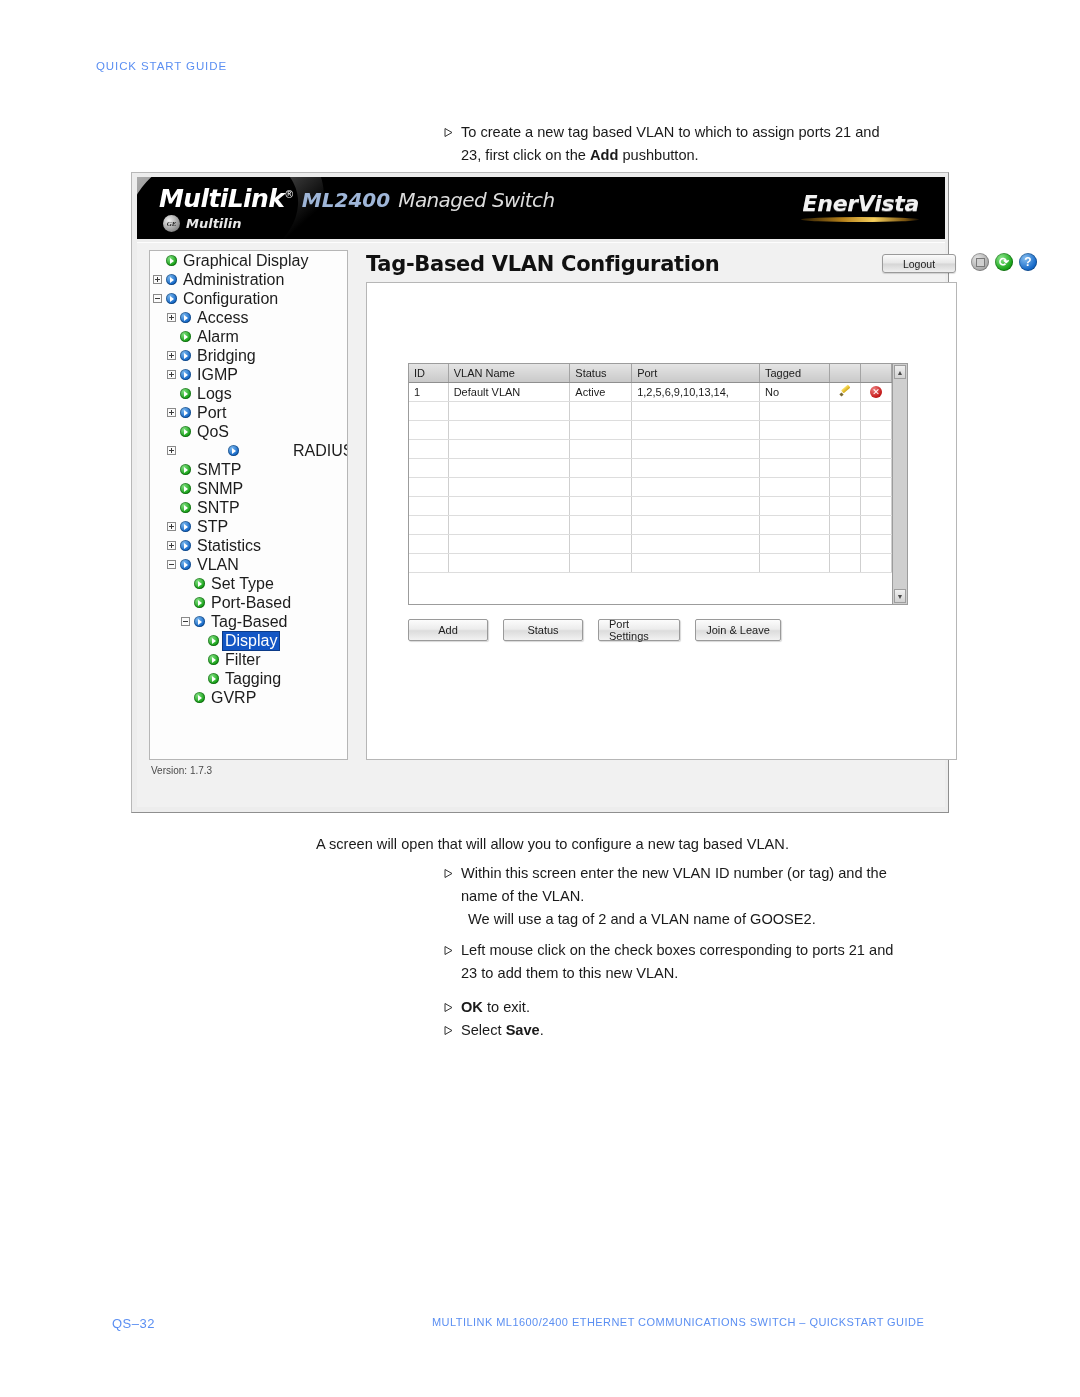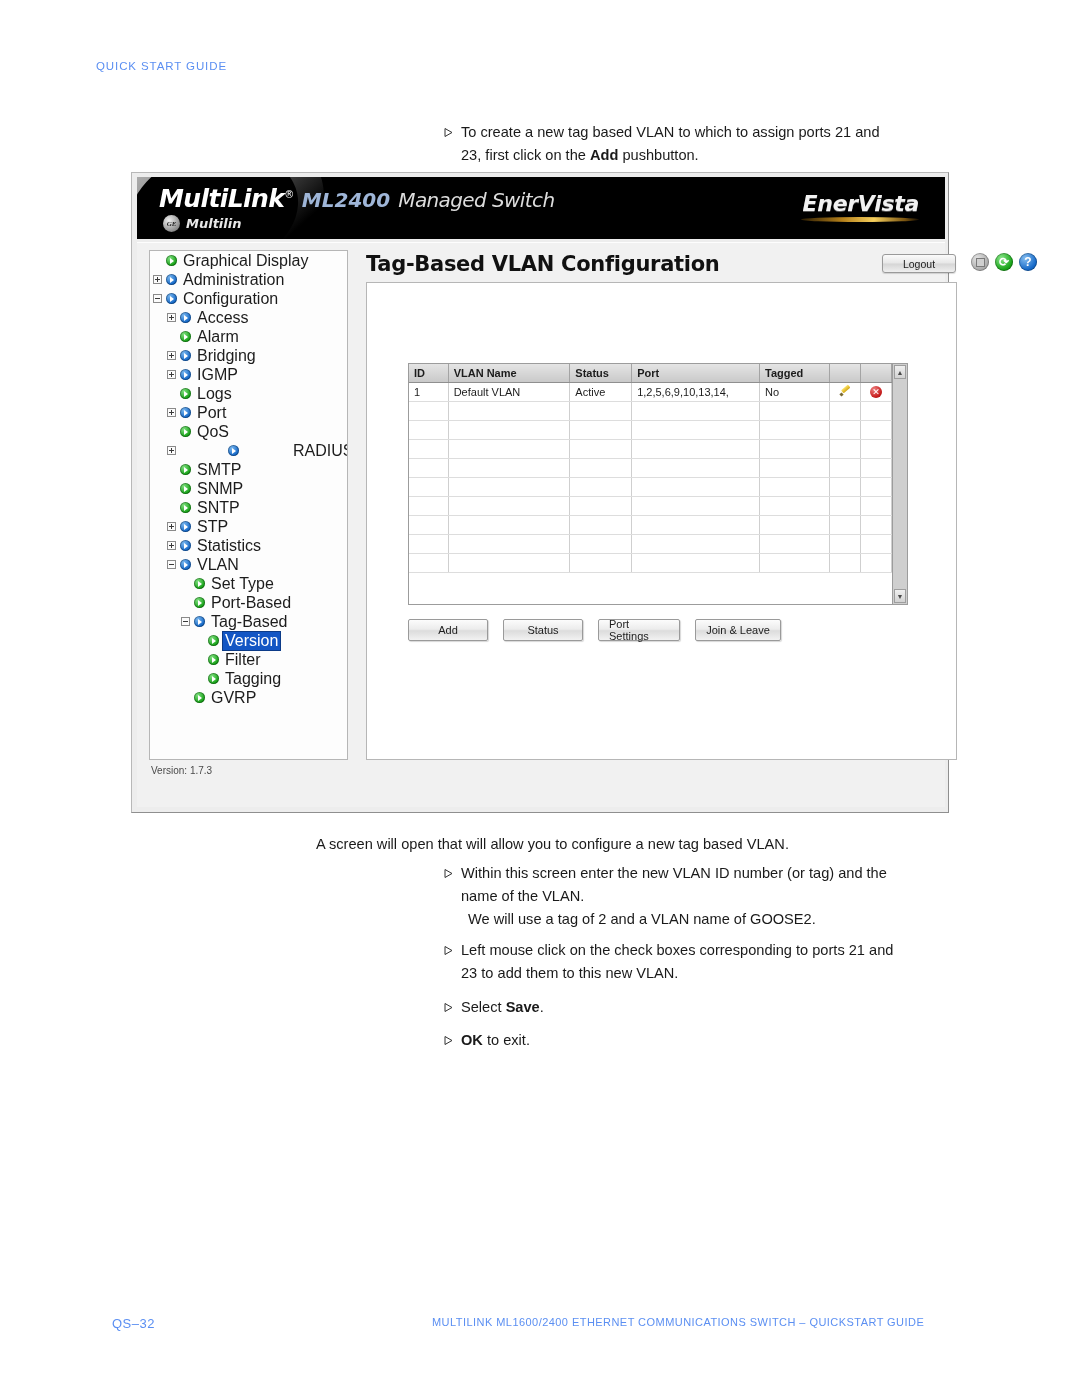--- a/index.html
+++ b/index.html
@@ -344,21 +344,21 @@
     width: 100%;
     border-collapse: collapse;
     font-size: 11px;
     table-layout: fixed;
     color: #1c1c1c;
   }
   .tbl th {
     background: linear-gradient(180deg,#e4e4e4,#c9c9c9);
     border-right: 1px solid #a4a4a4;
     border-bottom: 1px solid #8f8f8f;
-    font-weight: bold;
+    font-weight: normal;
     text-align: left;
     padding: 2px 5px;
     height: 18px;
   }
   .tbl td {
     border-right: 1px solid #cfcfcf;
     border-bottom: 1px solid #dddddd;
     padding: 2px 5px;
     height: 19px;
     background: #fff;
@@ -579,21 +579,21 @@
           <span class="node-label">Port-Based</span>
         </div>
         <div class="tree-row" style="padding-left: 31px;">
           <span class="exp-box"></span>
           <span class="node-icon blue"></span>
           <span class="node-label">Tag-Based</span>
         </div>
         <div class="tree-row" style="padding-left: 45px;">
           <span class="exp-spacer"></span>
           <span class="node-icon green"></span>
-          <span class="node-label selected">Version</span>
+          <span class="node-label selected">Display</span>
         </div>
         <div class="tree-row" style="padding-left: 45px;">
           <span class="exp-spacer"></span>
           <span class="node-icon green"></span>
           <span class="node-label">Filter</span>
         </div>
         <div class="tree-row" style="padding-left: 45px;">
           <span class="exp-spacer"></span>
           <span class="node-icon green"></span>
           <span class="node-label">Tagging</span>
@@ -769,36 +769,36 @@
     <span class="tri">
       <svg width="9" height="9" viewBox="0 0 9 9">
           <polygon points="1,0.5 8,4.5 1,8.5" fill="none" stroke="#333" stroke-width="1"></polygon>
         </svg>
     </span>
     <span class="txt">
       <span>Left mouse click on the check boxes corresponding to ports 21 and</span><br>
       <span>23 to add them to this new VLAN.</span>
     </span>
   </div>
+  <div class="row">
+    <span class="tri">
+      <svg width="9" height="9" viewBox="0 0 9 9">
+          <polygon points="1,0.5 8,4.5 1,8.5" fill="none" stroke="#333" stroke-width="1"></polygon>
+        </svg>
+    </span>
+    <span class="txt">
+      <b>OK</b><span> to exit.</span>
+    </span>
+  </div>
   <div class="row" style="margin-bottom:10px;">
     <span class="tri">
       <svg width="9" height="9" viewBox="0 0 9 9">
           <polygon points="1,0.5 8,4.5 1,8.5" fill="none" stroke="#333" stroke-width="1"></polygon>
         </svg>
     </span>
     <span class="txt">
       <span>Select </span><b>Save</b><span>.</span>
     </span>
   </div>
-  <div class="row">
-    <span class="tri">
-      <svg width="9" height="9" viewBox="0 0 9 9">
-          <polygon points="1,0.5 8,4.5 1,8.5" fill="none" stroke="#333" stroke-width="1"></polygon>
-        </svg>
-    </span>
-    <span class="txt">
-      <b>OK</b><span> to exit.</span>
-    </span>
-  </div>
 </div>
 
 <div class="page-footer-left">QS–32</div>
 <div class="page-footer-right">MULTILINK ML1600/2400 ETHERNET COMMUNICATIONS SWITCH – QUICKSTART GUIDE</div>
 
 </body></html>

